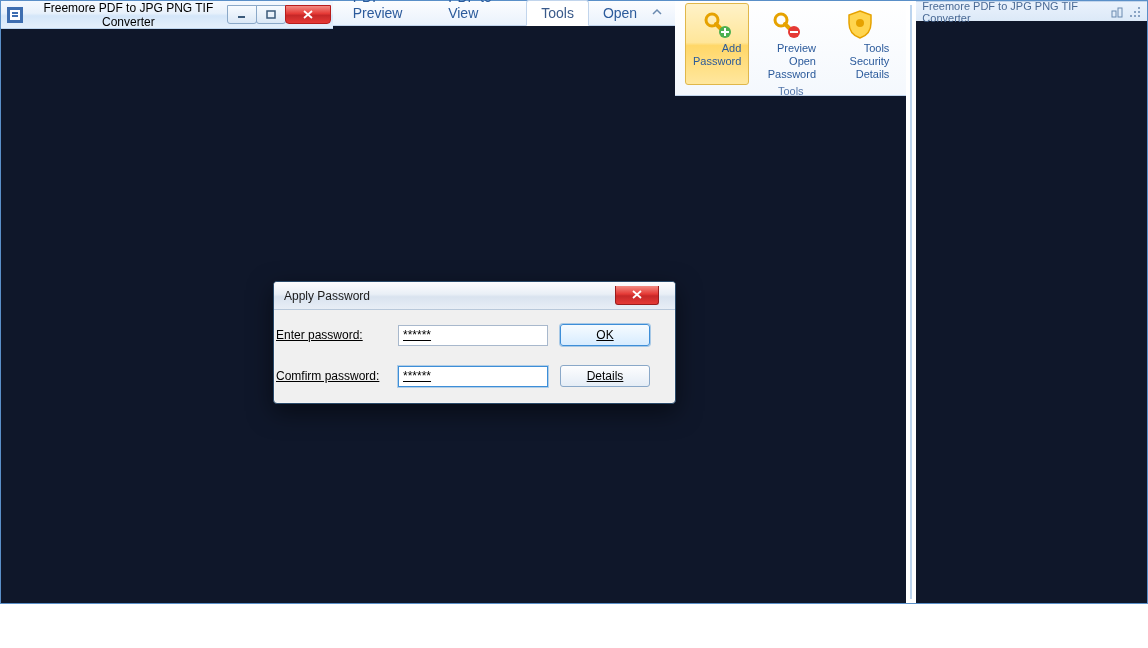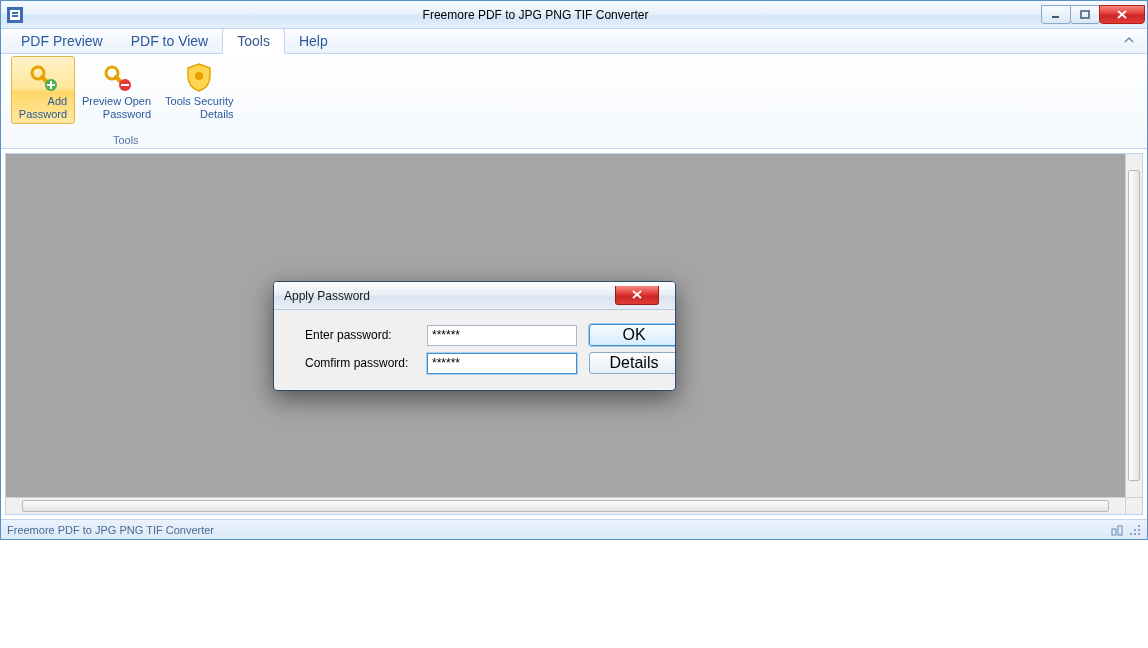--- a/index.html
+++ b/index.html
@@ -1,22 +1,22 @@
 <!DOCTYPE html>
 <html><head>
 <meta charset="utf-8">
 <style>
 * { box-sizing: border-box; margin: 0; padding: 0; }
 body { font-family: 'Segoe UI', Tahoma, sans-serif; font-size: 12px; overflow: hidden; }
 
 .window {
-  width: 1148px; height: 540px;
+  width: 1148px; height: 604px;
   border: 1px solid #5a8fc8;
-  background: #15803d;
-  display: flex; flex-direction: column;
+  background: #0f172a;
+  display: flex; flex-direction: row;
   position: relative;
 }
 
 .titlebar {
   height: 28px;
   background: linear-gradient(to bottom, #f4f9ff 0%, #e8f1fb 45%, #d4e6f9 55%, #e4effb 100%);
   border-bottom: 1px solid #bcd4ee;
   display: flex; align-items: center;
   padding: 0 2px 0 6px;
 }
@@ -151,33 +151,33 @@
 .dialog-title .t { flex: 1; font-size: 12px;}
 .dialog-close {
   width: 44px; height: 19px;
   background: linear-gradient(to bottom, #f28b82, #e53935 45%, #c62828 55%, #e53935);
   border: 1px solid #9a1c1c; border-top: none;
   border-radius: 0 0 3px 3px;
   margin-right: 4px;
   display:flex; align-items:center; justify-content:center;
   color:#fff;
 }
-.dialog-body { padding: 14px 14px 16px 31px; display:grid; grid-template-columns: 110px 150px 90px; gap: 6px 12px; align-items:center;}
+.dialog-body { padding: 14px 14px 16px 2px; display:grid; grid-template-columns: 110px 150px 90px; gap: 19px 12px; align-items:center;text-decoration:underline;}
 .dialog-body label { color:#000; font-size:12px;}
 .dialog-body input[type=text] {
   height: 21px; border: 1px solid #a8b8cc; padding: 0 4px; font-family: inherit; font-size: 12px;
   outline: none;
 }
 .dialog-body input[type=text].focus { border-color: #3d8ed8; box-shadow: 0 0 0 1px rgba(61,142,216,.35);}
 .dlg-btn {
   height: 22px;
   border: 1px solid #8aa8c8;
   background: linear-gradient(to bottom, #fdfdfe, #e5edf6);
   border-radius: 3px;
-  font-size: 16px; color:#000;
+  font-size: 12px; color:#000;
   display:flex; align-items:center; justify-content:center;
 }
 .dlg-btn.default {
   border-color: #3d8ed8;
   box-shadow: 0 0 0 1px rgba(61,142,216,.4);
   background: linear-gradient(to bottom, #f6fbff, #d7ecff);
 }
 </style>
 </head>
 <body>
@@ -211,21 +211,21 @@
             <line x1="10" y1="1" x2="2" y2="8" stroke="#fff" stroke-width="1.8"></line>
           </svg>
         </div>
     </div>
   </div>
 
   <div class="tabbar">
     <div class="tab">PDF Preview</div>
     <div class="tab">PDF to View</div>
     <div class="tab active">Tools</div>
-    <div class="tab">Help</div>
+    <div class="tab">Open</div>
     <span class="collapse-icon">
       <svg width="12" height="12">
           <path d="M2 8 L6 4 L10 8" fill="none" stroke="#6a8ab0" stroke-width="1.5"></path>
         </svg>
     </span>
   </div>
 
   <div class="ribbon">
     <div class="ribbon-group">
       <div class="ribbon-items">

